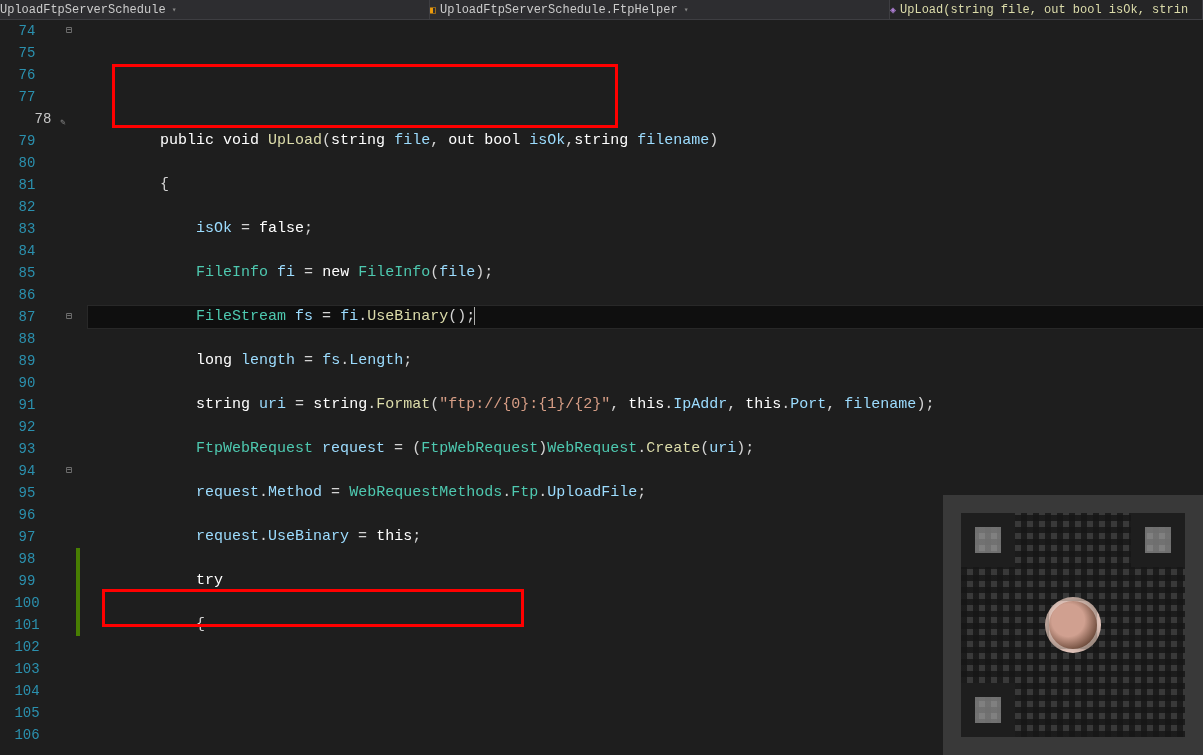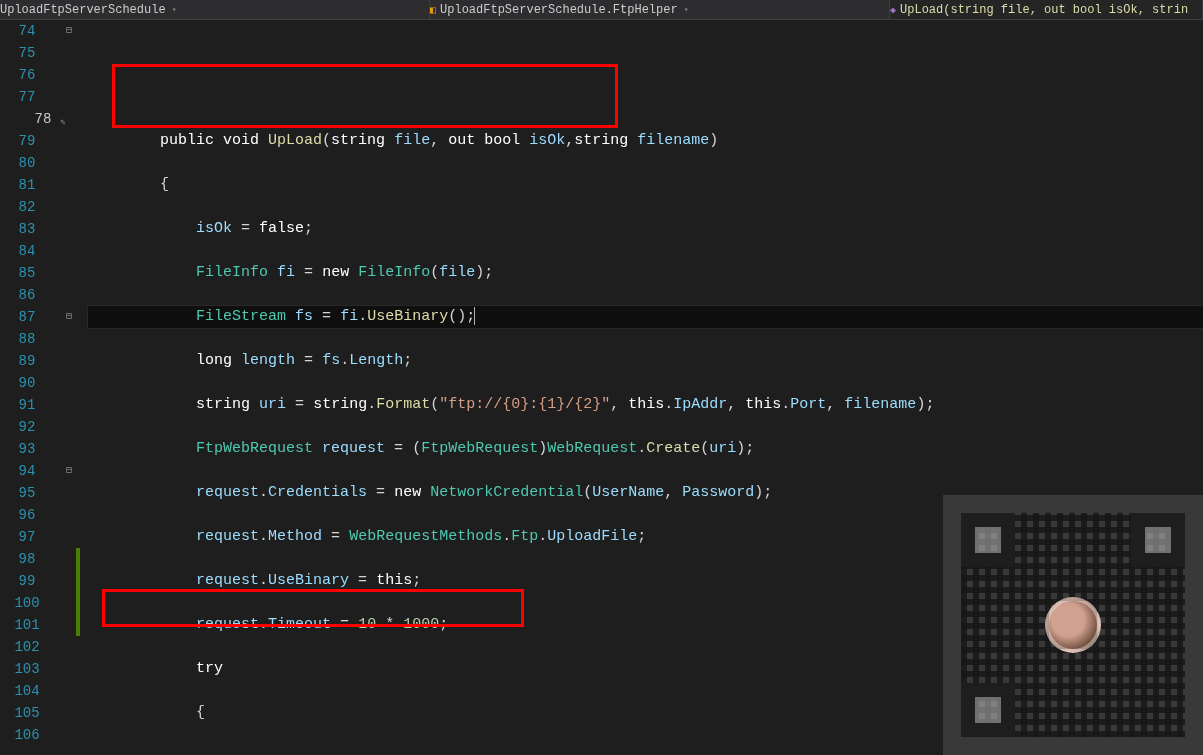--- a/index.html
+++ b/index.html
@@ -290,24 +290,22 @@
 <div class="redbox redbox2"></div>
 
 <div class="line">        <span class="kw">public</span> <span class="kw">void</span> <span class="method">UpLoad</span><span class="paren">(</span><span class="kw">string</span> <span class="var">file</span><span class="pln">, </span><span class="kw">out</span> <span class="kw">bool</span> <span class="var">isOk</span><span class="pln">,</span><span class="kw">string</span> <span class="var">filename</span><span class="paren">)</span></div>
 <div class="line">        <span class="pln">{</span></div>
 <div class="line">            <span class="var">isOk</span> <span class="op">=</span> <span class="kw">false</span><span class="pln">;</span></div>
 <div class="line">            <span class="type">FileInfo</span> <span class="var">fi</span> <span class="op">=</span> <span class="kw">new</span> <span class="type">FileInfo</span><span class="paren">(</span><span class="var">file</span><span class="paren">);</span></div>
 <div class="line current">            <span class="type">FileStream</span> <span class="var">fs</span> <span class="op">=</span> <span class="var">fi</span><span class="pln">.</span><span class="method">UseBinary</span><span class="paren">();</span><span class="cursor"></span></div>
 <div class="line">            <span class="kw">long</span> <span class="var">length</span> <span class="op">=</span> <span class="var">fs</span><span class="pln">.</span><span class="var">Length</span><span class="pln">;</span></div>
 <div class="line">            <span class="kw">string</span> <span class="var">uri</span> <span class="op">=</span> <span class="kw">string</span><span class="pln">.</span><span class="method">Format</span><span class="paren">(</span><span class="str">"ftp://{0}:{1}/{2}"</span><span class="pln">, </span><span class="kw">this</span><span class="pln">.</span><span class="var">IpAddr</span><span class="pln">, </span><span class="kw">this</span><span class="pln">.</span><span class="var">Port</span><span class="pln">, </span><span class="var">filename</span><span class="paren">);</span></div>
 <div class="line">            <span class="type">FtpWebRequest</span> <span class="var">request</span> <span class="op">=</span> <span class="paren">(</span><span class="type">FtpWebRequest</span><span class="paren">)</span><span class="type">WebRequest</span><span class="pln">.</span><span class="method">Create</span><span class="paren">(</span><span class="var">uri</span><span class="paren">);</span></div>
-<div class="line">            <span class="var">request</span><span class="pln">.</span><span class="var">Credentials</span> <span class="op">=</span> <span class="kw">new</span> <span class="type">NetworkCredential</span><span class="paren">(</span><span class="var">UserName</span><span class="pln">, </span><span class="var">Password</span><span class="paren">);</span></div>
 <div class="line">            <span class="var">request</span><span class="pln">.</span><span class="var">Method</span> <span class="op">=</span> <span class="type">WebRequestMethods</span><span class="pln">.</span><span class="type">Ftp</span><span class="pln">.</span><span class="var">UploadFile</span><span class="pln">;</span></div>
 <div class="line">            <span class="var">request</span><span class="pln">.</span><span class="var">UseBinary</span> <span class="op">=</span> <span class="kw">this</span><span class="pln">;</span></div>
-<div class="line">            <span class="var">request</span><span class="pln">.</span><span class="var">Timeout</span> <span class="op">=</span> <span class="num">10</span> <span class="op">*</span> <span class="num">1000</span><span class="pln">;</span></div>
 <div class="line">            <span class="kw">try</span></div>
 <div class="line">            <span class="pln">{</span></div>
 
 
 
 
 
 
 
 

